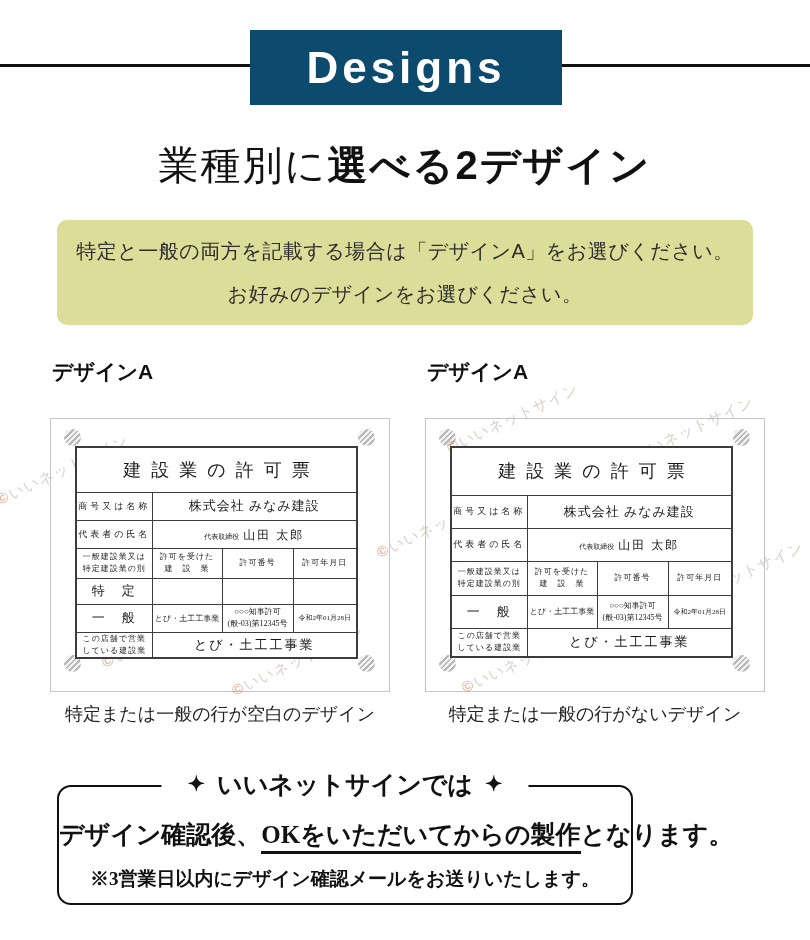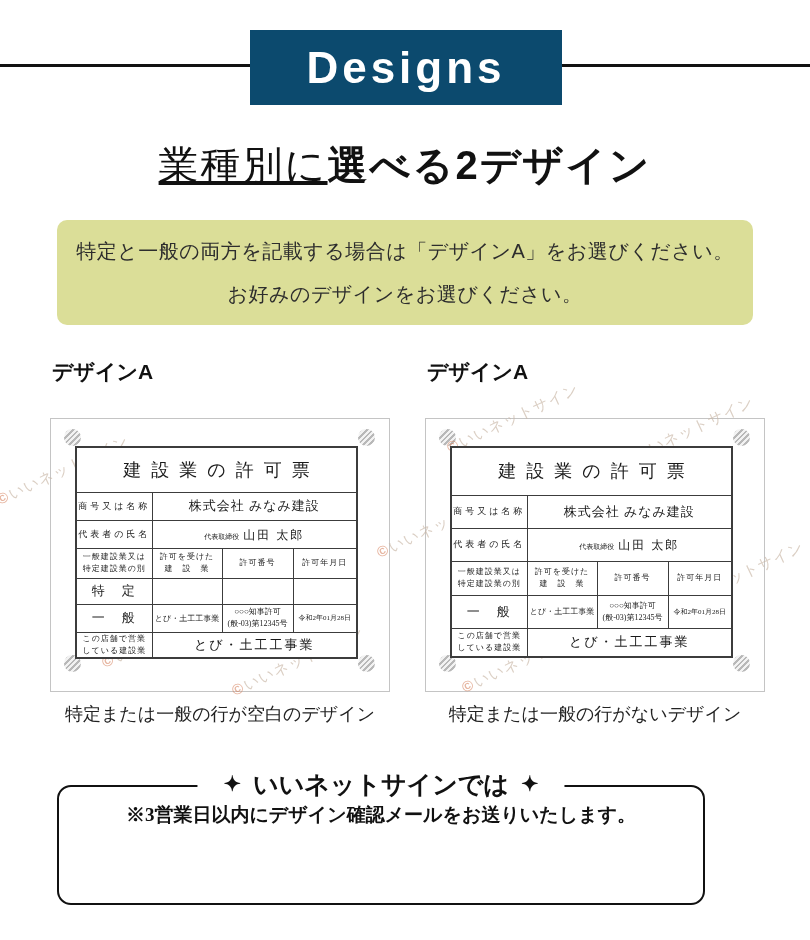--- a/index.html
+++ b/index.html
@@ -8,21 +8,21 @@
 
   
   .top-line { position:absolute; top:64px; left:0; width:810px; height:3px; background:#111; }
   .banner { position:absolute; top:30px; left:250px; width:312px; height:75px; background:#0c4a6e;
             display:flex; align-items:center; justify-content:center; }
   .banner-text { color:#fff; font-size:44px; font-weight:700; letter-spacing:4px; }
 
   
   .heading { position:absolute; top:138px; left:0; width:810px; text-align:center;
              font-size:40px; letter-spacing:2px; color:#111; white-space:nowrap; }
-  .heading .h-normal { font-weight:400;text-decoration:underline; }
+  .heading .h-normal { font-weight:400; }
   .heading .h-bold { font-weight:800; }
 
   
   .note-box { position:absolute; top:220px; left:57px; width:696px; height:105px;
               background:#dbde98; border-radius:10px; display:flex; flex-direction:column;
               justify-content:center; align-items:center; gap:16px; }
   .note-line { font-size:20px; color:#2d2d2d; letter-spacing:.5px; white-space:nowrap; }
 
   
   .design-label { position:absolute; top:358px; font-size:21px; font-weight:700; color:#111; }
@@ -71,21 +71,21 @@
         letter-spacing:1px; font-family:"Liberation Sans",sans-serif; pointer-events:none; }
   .wm i { font-style:normal; color:rgba(200,182,165,.65); }
   .wm i.wm-logo { color:rgba(214,132,96,.6); font-weight:700; margin-right:1px; }
   .a-wm1 { left:-60px; top:42px; }  .a-wm2 { left:150px; top:88px; }
   .a-wm3 { left:45px;  top:205px; } .a-wm4 { left:175px; top:233px; }
   .b-wm1 { left:15px;  top:-10px; } .b-wm2 { left:190px; top:3px; }
   .b-wm3 { left:-55px; top:95px; }  .b-wm4 { left:240px; top:148px; }
   .b-wm5 { left:30px;  top:230px; }
 
   
-  .footer-box { position:absolute; top:785px; left:57px; width:648px; height:120px;
+  .footer-box { position:absolute; top:785px; left:57px; width:576px; height:120px;
                 border:2px solid #111; border-radius:14px; background:#fff; }
   .footer-title { position:absolute; top:-19px; left:50%; transform:translateX(-50%);
                   background:#fff; padding:0 14px; white-space:nowrap;
                   font-family:"Liberation Serif","DejaVu Serif",serif;
                   font-size:25px; font-weight:700; color:#111; }
   .sparkle { font-size:21px; margin:0 12px; vertical-align:2px; }
   .footer-main { margin-top:31px; text-align:center; white-space:nowrap;
                  font-family:"Liberation Serif","DejaVu Serif",serif;
                  font-size:25px; font-weight:700; color:#111; }
   .footer-main .underline { border-bottom:3px solid #111; padding-bottom:3px; }
@@ -252,14 +252,17 @@
     </table>
 </div>
 
 <div class="caption cap-a">特定または一般の行が空白のデザイン</div>
 <div class="caption cap-b">特定または一般の行がないデザイン</div>
 
 <div class="footer-box">
   <div class="footer-title">
     <span class="sparkle">✦</span><span>いいネットサインでは</span><span class="sparkle">✦</span>
   </div>
+  <div class="footer-main">
+    <span>デザイン確認後、</span><span class="underline">OKをいただいてからの製作</span><span>となります。</span>
+  </div>
   <div class="footer-sub">※3営業日以内にデザイン確認メールをお送りいたします。</div>
 </div>
 
 </body></html>

